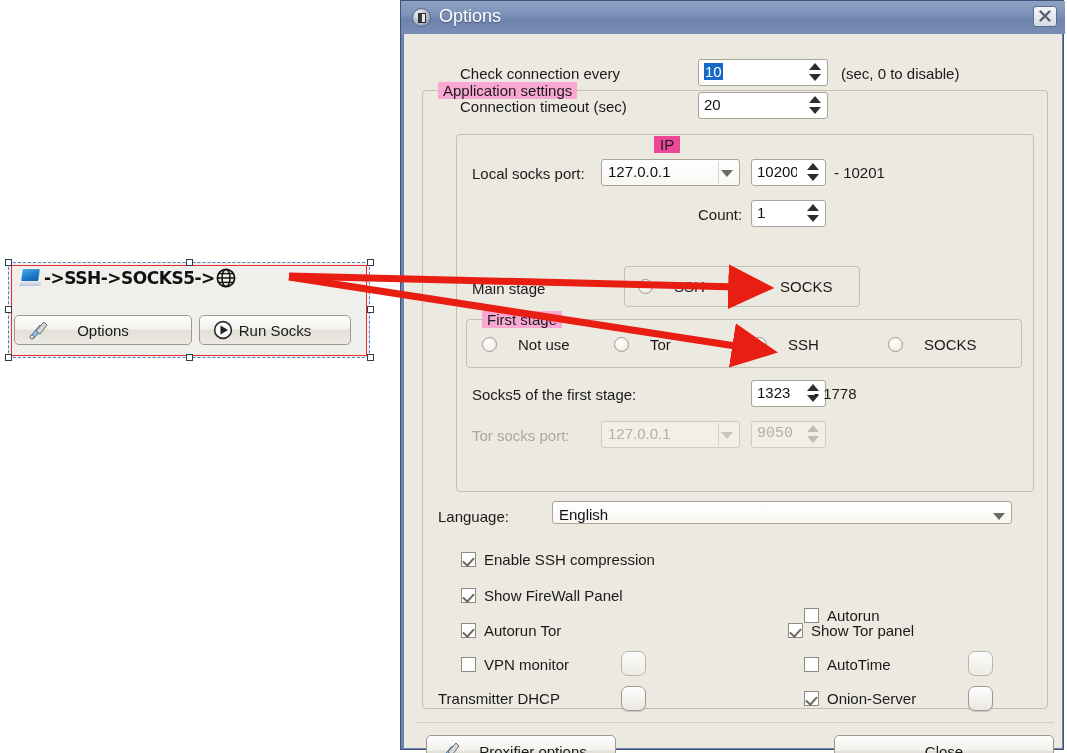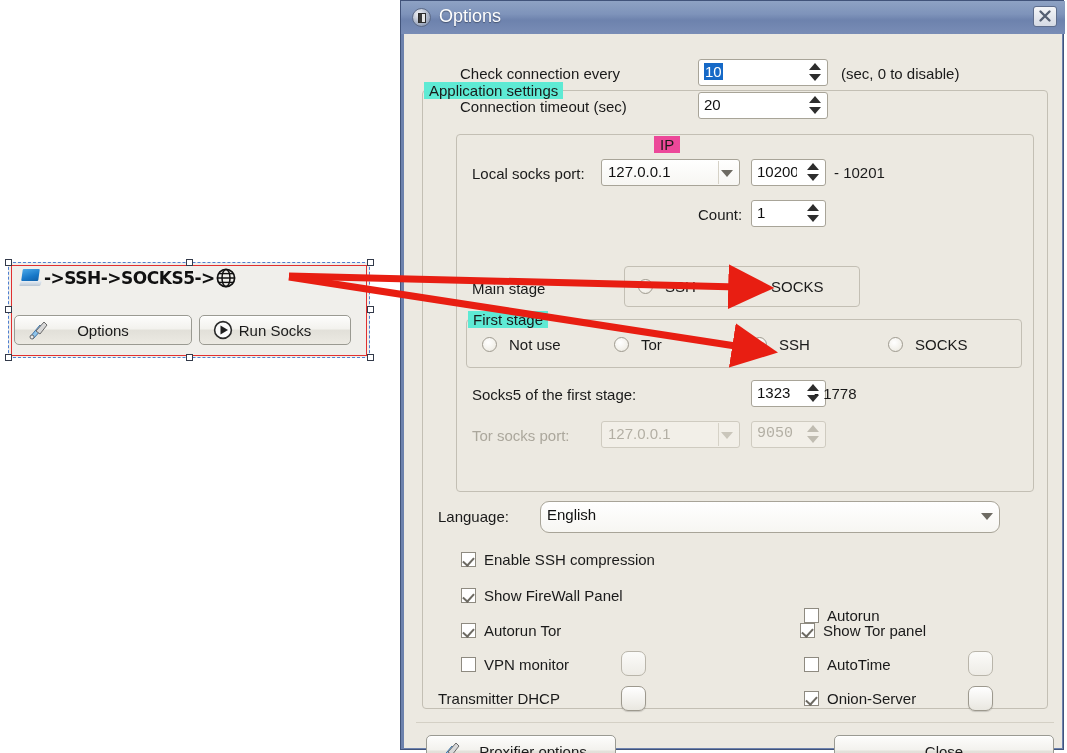--- a/index.html
+++ b/index.html
@@ -118,22 +118,22 @@
     box-sizing: border-box;
   }
 
   .groupbox {
     position: absolute;
     border: 1px solid #c3bfb4;
     border-radius: 4px;
     box-sizing: border-box;
   }
   .groupbox > .gb-label {
-    position: absolute; top: -9px; left: 1px;
-    background: #5eead4; padding: 0 5px;
+    position: absolute; top: -9px; left: 15px;
+    background: #f9a8d4; padding: 0 5px;
     font-size: 15px; color: #1a1a1a; white-space: nowrap;
   }
 
   #gb-appsettings { left: 18px; top: 56px; width: 626px; height: 619px; }
 
   .lbl { position: absolute; font-size: 15px; color: #1a1a1a; white-space: nowrap; }
   .lbl.dim { color: #aba79c; }
 
   .spin {
     position: absolute; height: 27px;
@@ -169,21 +169,21 @@
   .combo .val { position:absolute; left:6px; top:3px; font-size:15px; color:#111; }
   .combo .val.dim { color:#b3afa4; }
   .combo .arrow {
     position:absolute; right:6px; top:10px;
     width:0;height:0;border-left:6px solid transparent;border-right:6px solid transparent;border-top:7px solid #6d6a62;
   }
   .combo.disabled { background:#f2efe8; border-color:#cfcbc0; }
   .combo.disabled .arrow { border-top-color:#cac6bb; }
   .combo .sep { position:absolute; right:20px; top:1px; bottom:1px; width:1px; background:#d6d2c7; }
   .radio {
-    position:absolute; display:flex; align-items:center; gap:12px;
+    position:absolute; display:flex; align-items:center; gap:21px;
     font-size:15px; color:#1a1a1a; white-space:nowrap; cursor:default;
   }
   .radio .dot {
     width:15px;height:15px;border-radius:50%;
     background: radial-gradient(circle at 40% 35%, #ffffff, #f3f1eb 60%, #e4e1d8);
     border:1px solid #9f9b90; box-sizing:border-box; position:relative; flex:none;
   }
   .radio.on .dot::after {
     content:""; position:absolute; left:3.5px; top:3.5px; width:6px;height:6px;
     border-radius:50%; background:#2b2b2b;
@@ -382,21 +382,21 @@
       </div>
       <div class="spin disabled" style="left:347px; top:387px; width:75px;">
         <span class="val dim">9050</span>
         <span class="arrows">
             <i class="up"></i>
             <i class="dn"></i>
           </span>
       </div>
 
       <div class="lbl" style="left:34px; top:474px;">Language:</div>
-      <div class="combo" style="left:136px; top:467px; width:460px; height:32px;border-radius:9px;">
+      <div class="combo" style="left:148px; top:467px; width:460px; height:23px;">
         <span class="val" style="top:4px;">English</span>
         <span class="arrow" style="top:11px;"></span>
       </div>
 
       <div class="cb on" style="left:57px; top:517px;">
         <span class="box"></span>
         <span>Enable SSH compression</span>
       </div>
 
       <div class="cb on" style="left:57px; top:553px;">
@@ -405,21 +405,21 @@
       </div>
       <div class="cb" style="left:400px; top:553px;margin-top:20px;">
         <span class="box"></span>
         <span>Autorun</span>
       </div>
 
       <div class="cb on" style="left:57px; top:588px;">
         <span class="box"></span>
         <span>Autorun Tor</span>
       </div>
-      <div class="cb on" style="left:396px; top:588px;">
+      <div class="cb on" style="left:384px; top:588px;">
         <span class="box"></span>
         <span>Show Tor panel</span>
       </div>
 
       <div class="cb" style="left:57px; top:622px;">
         <span class="box"></span>
         <span>VPN monitor</span>
       </div>
       <div class="roundbtn" style="left:217px; top:617px;"></div>
       <div class="cb" style="left:400px; top:622px;">

